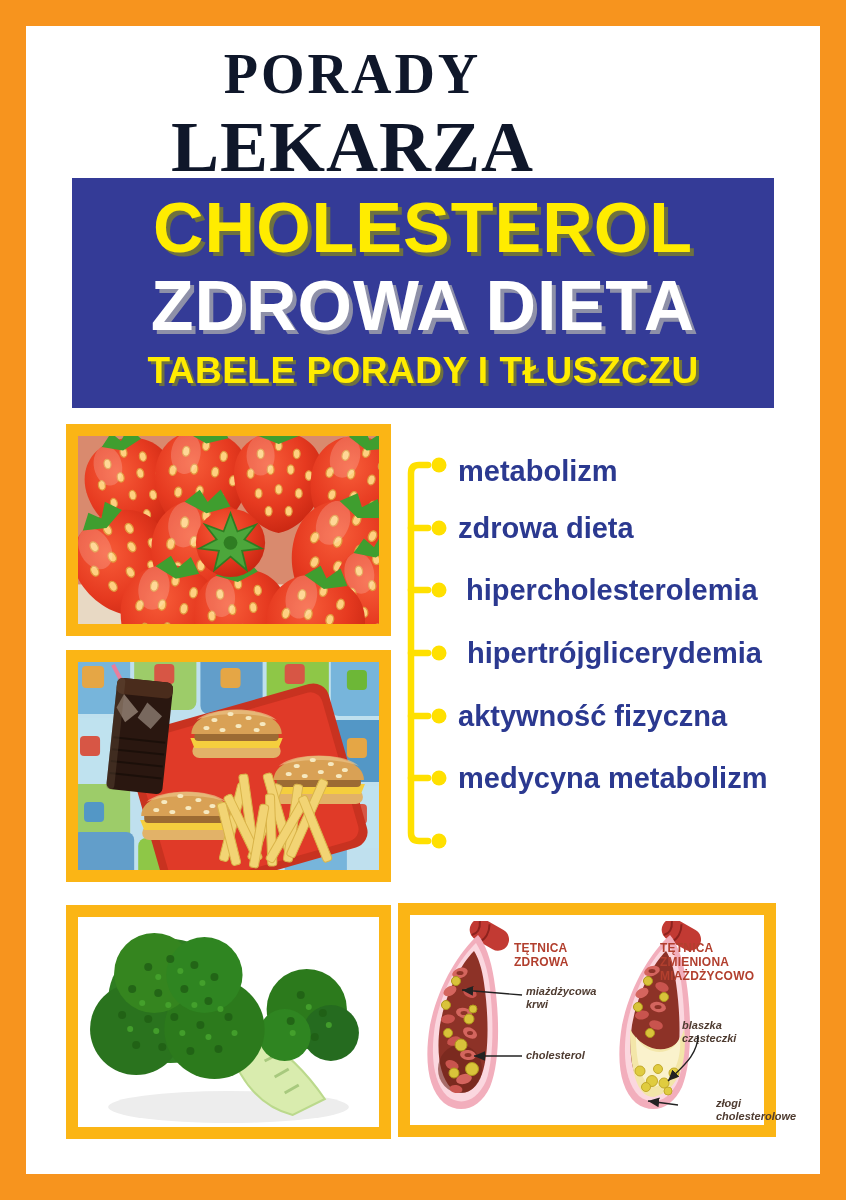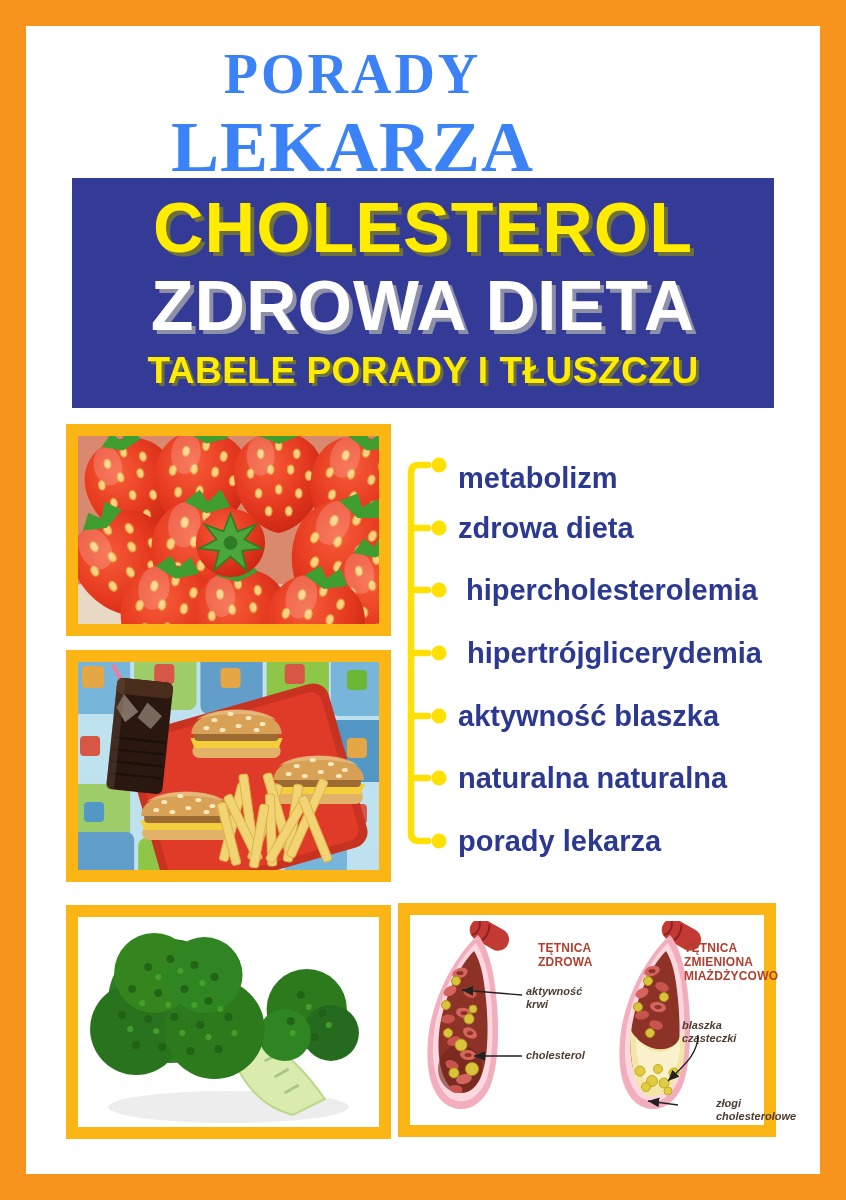--- a/index.html
+++ b/index.html
@@ -1,21 +1,21 @@
 <!DOCTYPE html>
 <html><head>
 <meta charset="utf-8">
 <style>
   html,body{margin:0;padding:0;background:#fff;}
   .page{position:relative;width:846px;height:1200px;box-sizing:border-box;
         background:#ffffff;border:26px solid #F7941E;overflow:hidden;
         font-family:"Liberation Sans",sans-serif;}
   
   .series-title{position:absolute;left:0;width:653px;text-align:center;
-        font-family:"Liberation Serif",serif;font-weight:bold;color:#3b82f6;}
+        font-family:"Liberation Serif",serif;font-weight:bold;color:#0f172a;}
   .series-line1{top:16px;font-size:56px;letter-spacing:3px;}
   .series-line2{top:80px;font-size:72px;letter-spacing:1px;}
   
   .banner{position:absolute;left:46px;top:152px;width:702px;height:230px;
         background:#343B97;display:flex;flex-direction:column;align-items:center;
         justify-content:center;text-align:center;}
   .banner-line1{font-size:70px;font-weight:bold;letter-spacing:1px;color:#FFEC00;
         line-height:78px;text-shadow:4px 4px 0 #6E713F;}
   .banner-line2{font-size:70px;font-weight:bold;letter-spacing:1px;color:#FFFFFF;
         line-height:78px;text-shadow:4px 4px 0 #8E90A8;}
@@ -26,31 +26,31 @@
         border:12px solid #FBB515;background:#fff;}
   .photo svg{display:block;width:100%;height:100%;}
   .photo-strawberries{top:398px;height:212px;}
   .photo-fastfood{top:624px;height:232px;}
   .photo-broccoli{top:879px;height:234px;}
   
   .topics{position:absolute;left:376px;top:414px;width:430px;height:426px;}
   .topics-svg{position:absolute;left:0;top:0;}
   .topic-item{position:absolute;left:56px;height:40px;line-height:40px;
         font-size:29px;font-weight:bold;color:#2B3990;white-space:nowrap;}
-  .ti-0{top:18px;} .ti-1{top:68px;} .ti-2{top:130px;margin-left:8px;} .ti-3{top:193px;margin-left:9px;}
+  .ti-0{top:11px;} .ti-1{top:68px;} .ti-2{top:130px;margin-left:8px;} .ti-3{top:193px;margin-left:9px;}
   .ti-4{top:256px;} .ti-5{top:318px;} .ti-6{top:381px;}
   
   .diagram{position:absolute;left:372px;top:877px;width:378px;height:234px;
         box-sizing:border-box;border:12px solid #FBB515;background:#fff;}
   .diagram-inner{position:relative;width:354px;height:210px;}
   .artery{position:absolute;}
   .artery-healthy{left:2px;top:6px;}
   .artery-diseased{left:190px;top:6px;}
   .d-title{position:absolute;font-size:12px;font-weight:bold;color:#B23F2E;
-        line-height:14px;white-space:pre-line;letter-spacing:.2px;margin-left:24px;}
+        line-height:14px;white-space:pre-line;letter-spacing:.2px;}
   .dt-healthy{left:104px;top:26px;}
   .dt-diseased{left:250px;top:26px;}
   .d-label{position:absolute;font-size:11px;font-weight:bold;font-style:italic;
         color:#4E3B30;line-height:13px;white-space:pre-line;}
   .dl-blood{left:116px;top:70px;}
   .dl-chol{left:116px;top:134px;}
   .dl-plaque{left:272px;top:104px;}
   .dl-deposits{left:270px;top:182px;margin-left:36px;}
   .arrows{position:absolute;left:0;top:0;pointer-events:none;}
 </style>
@@ -284,23 +284,22 @@
           <circle cx="37" cy="213" r="7.5"></circle>
         <circle cx="37" cy="276" r="7.5"></circle>
           <circle cx="37" cy="338" r="7.5"></circle>
         <circle cx="37" cy="401" r="7.5"></circle>
       </g>
     </svg>
     <div class="topic-item ti-0">metabolizm</div>
     <div class="topic-item ti-1">zdrowa dieta</div>
     <div class="topic-item ti-2">hipercholesterolemia</div>
     <div class="topic-item ti-3">hipertrójglicerydemia</div>
-    <div class="topic-item ti-4">aktywność blaszka</div>
-    <div class="topic-item ti-5">naturalna naturalna</div>
-    <div class="topic-item ti-6">porady lekarza</div>
+    <div class="topic-item ti-4">aktywność fizyczna</div>
+    <div class="topic-item ti-5">medycyna metabolizm</div>
   </div>
 
   <div class="diagram">
     <div class="diagram-inner">
 
       <svg class="artery artery-healthy" width="108" height="198" viewBox="0 0 108 198">
         <g transform="rotate(30 76 14)">
           <rect x="56" y="2" width="42" height="22" rx="11" fill="#C23A33"></rect>
           <path d="M62,6 C66,12 66,18 62,22 M72,4 C76,11 76,19 72,24" stroke="#8E231E" stroke-width="2" fill="none"></path>
         </g>
@@ -373,21 +372,21 @@
             <circle cx="68" cy="170" r="4"></circle>
           <circle cx="58" cy="148" r="4.5"></circle>
         </g>
       </svg>
 
       <div class="d-title dt-healthy">TĘTNICA
 ZDROWA</div>
       <div class="d-title dt-diseased">TĘTNICA
 ZMIENIONA
 MIAŻDŻYCOWO</div>
-      <div class="d-label dl-blood">aktywność
+      <div class="d-label dl-blood">miażdżycowa
 krwi</div>
       <div class="d-label dl-chol">cholesterol</div>
       <div class="d-label dl-plaque">blaszka
 cząsteczki</div>
       <div class="d-label dl-deposits">złogi
 cholesterolowe</div>
 
       <svg class="arrows" width="354" height="210" viewBox="0 0 354 210">
         <defs>
           <marker id="ah" markerWidth="9" markerHeight="8" refX="8" refY="4" orient="auto">

